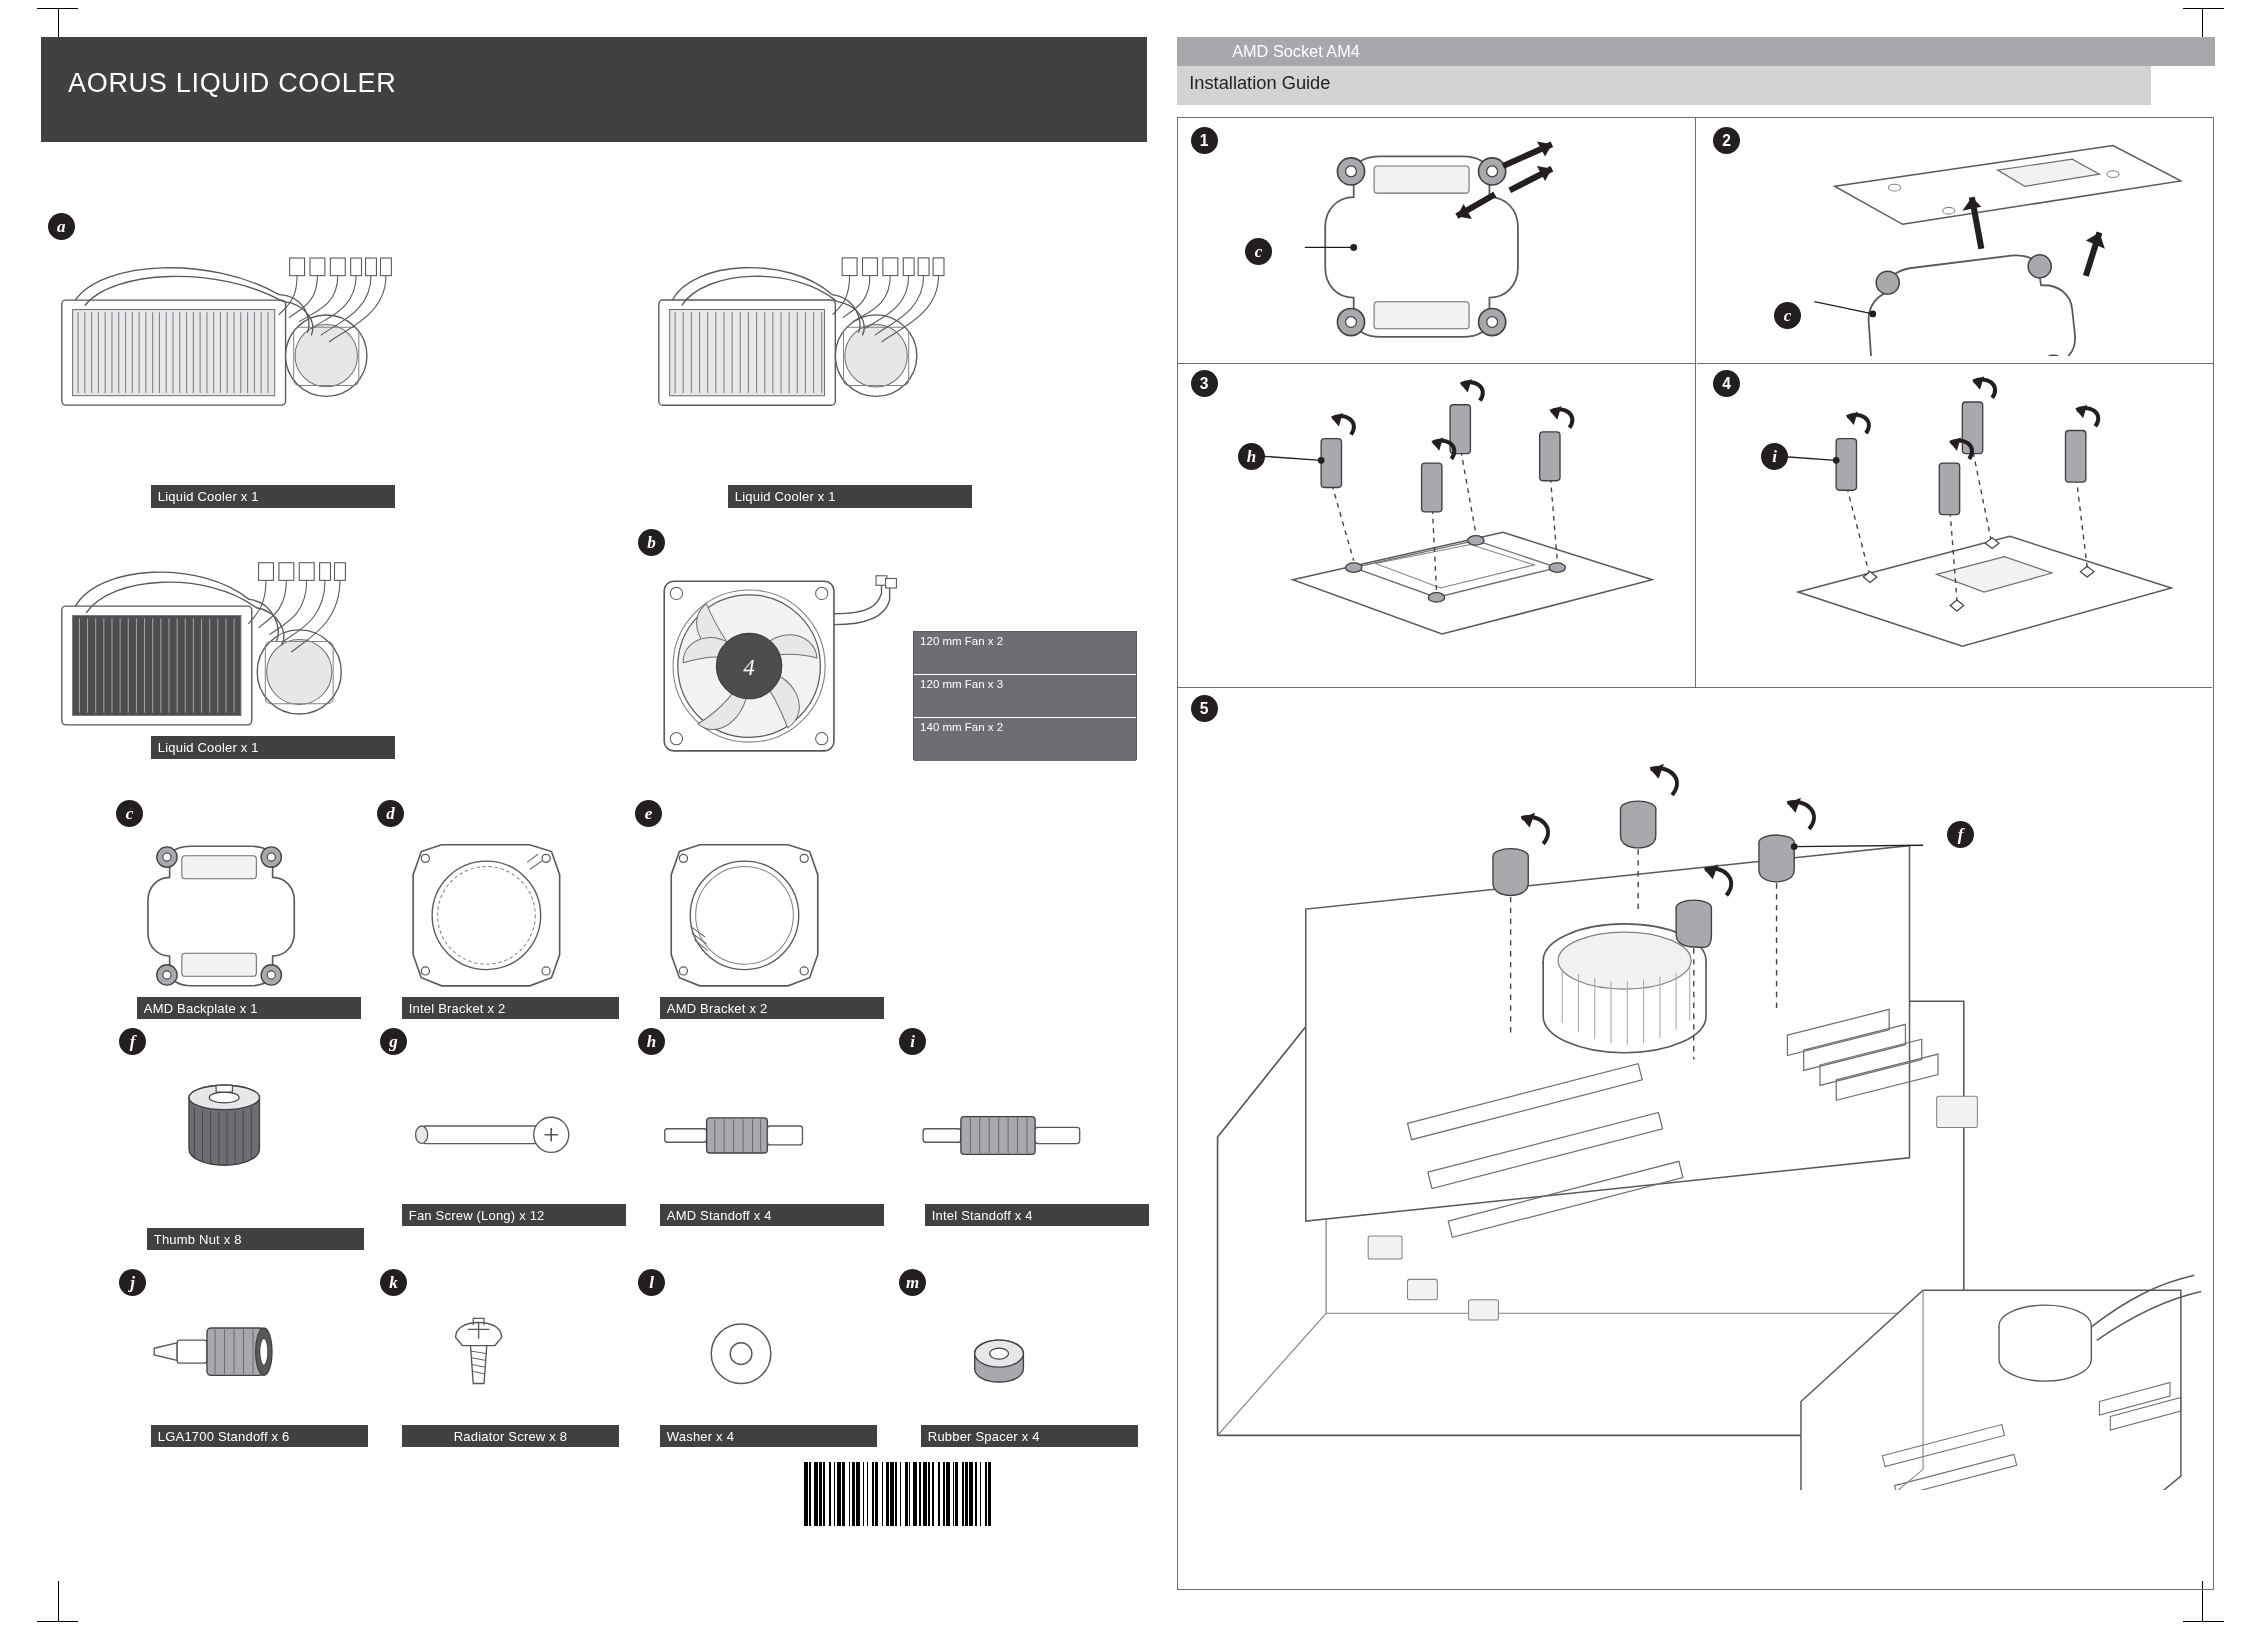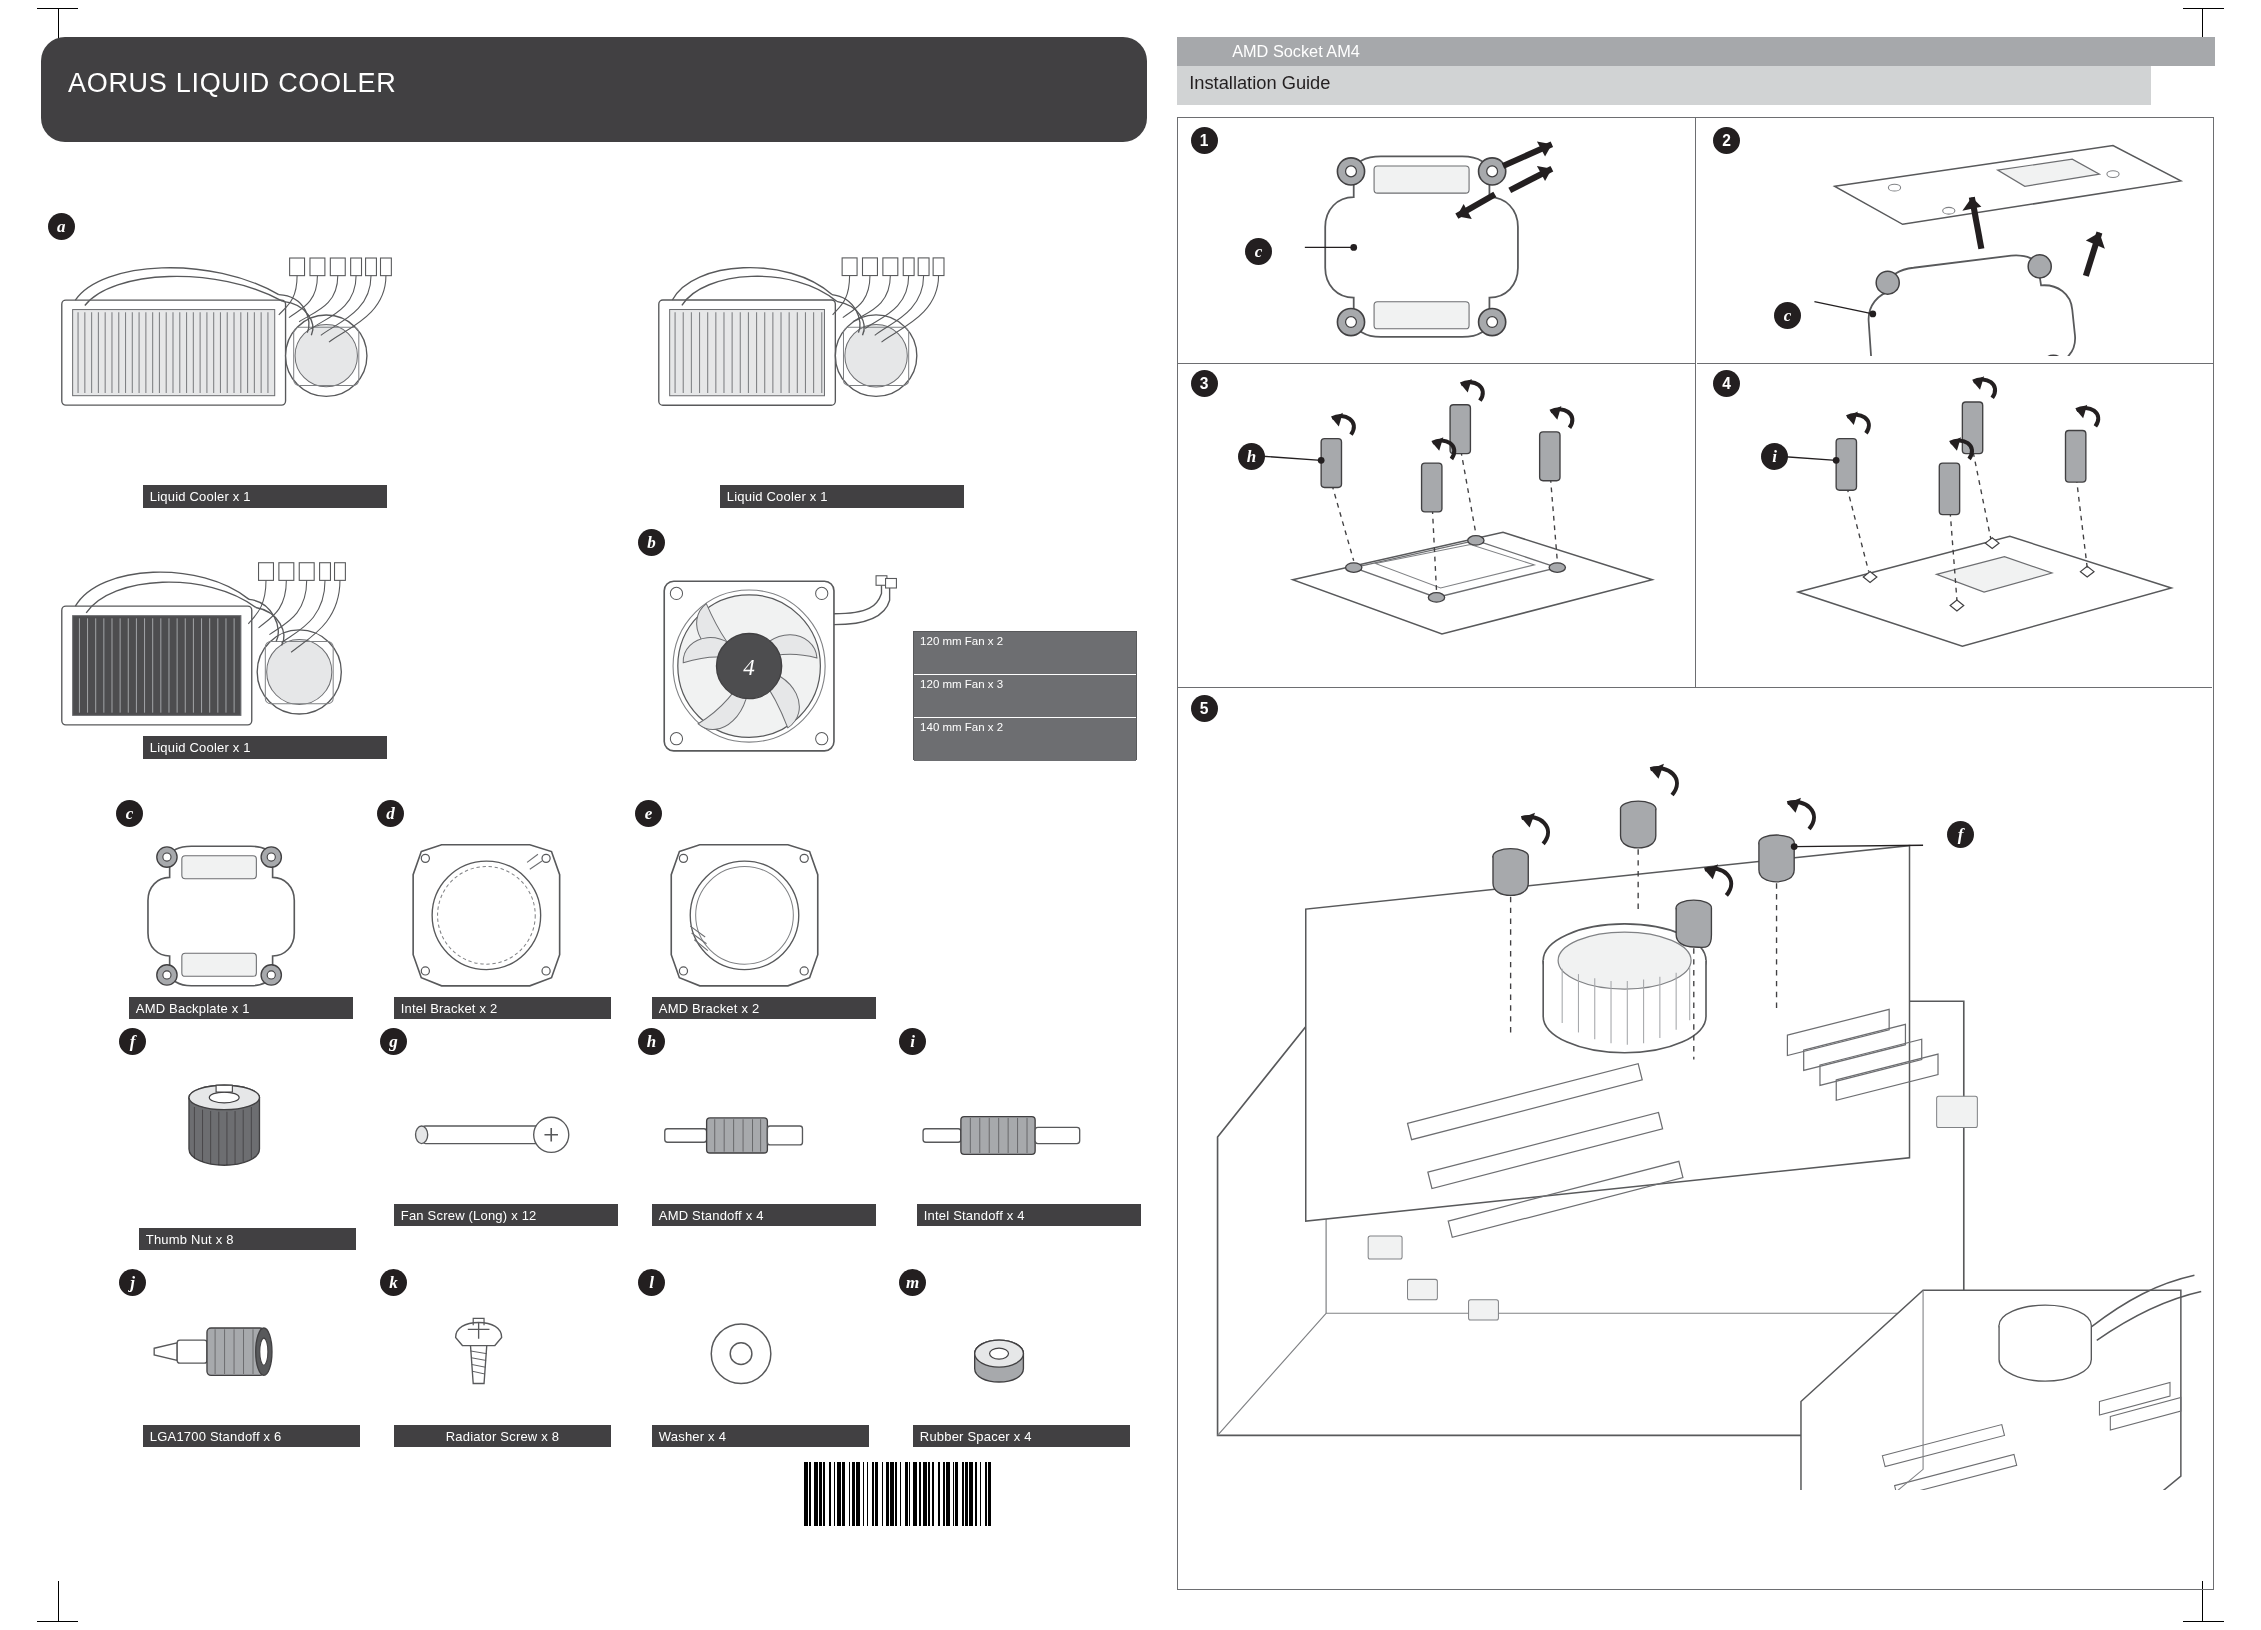--- a/index.html
+++ b/index.html
@@ -6,21 +6,21 @@
   body{width:2261px;height:1630px;font-family:"Liberation Sans",sans-serif;color:#231f20;position:relative;overflow:hidden;}
   .page{position:absolute;inset:0;}
 
   
   .cmark{position:absolute;background:#000;}
   .cmark.h{height:1.4px;}
   .cmark.v{width:1.4px;}
 
   
   .left-panel{position:absolute;left:41px;top:37px;width:1113px;height:1554px;}
-  .title-bar{position:absolute;left:0;top:0;width:1106px;height:105px;background:#414042;border-radius:24px;}
+  .title-bar{position:absolute;left:0;top:0;width:1106px;height:105px;background:#414042;}
   .title-bar .tt{position:absolute;left:27px;top:30.5px;color:#ffffff;font-size:27px;letter-spacing:0.7px;}
 
   
   .right-panel{position:absolute;left:1177px;top:37px;width:1045px;height:1554px;}
   .rh1{position:absolute;left:0;top:0;width:1038px;height:28.5px;background:#a6a8ab;}
   .rh2{position:absolute;left:0;top:28.5px;width:974px;height:39px;background:#d1d3d4;}
   .rh-text{position:absolute;left:12.2px;top:35px;font-size:18.3px;color:#231f20;}
   .rh-text2{position:absolute;left:12.2px;top:5.4px;font-size:16.3px;color:#ffffff;margin-left:43px;}
 
   .rbox{position:absolute;left:0;top:80px;width:1037px;height:1473px;border:1.4px solid #6d6e71;box-sizing:border-box;}
@@ -28,21 +28,21 @@
 
   
   .badge{
     position:absolute;width:27px;height:27px;border-radius:50%;
     background:#231f20;color:#ffffff;font-size:17px;line-height:27px;text-align:center;
     font-family:"Liberation Serif",serif;font-style:italic;font-weight:bold;
   }
   .badge.num{font-family:"Liberation Sans",sans-serif;font-style:normal;font-size:15.6px;}
 
   
-  .capbar{position:absolute;background:#414042;}
+  .capbar{position:absolute;background:#414042;margin-left:8px;}
   .capbar span{display:block;color:#fff;font-size:13px;padding:4.1px 6.8px;letter-spacing:0.2px;}
 
   
   .spectable{position:absolute;left:872px;top:594px;width:224px;height:129px;border:0.7px solid #58595b;box-sizing:border-box;}
   .spectable .row{height:43px;border-bottom:0.7px solid #ffffff;background:#6d6e71;box-sizing:border-box;color:#fff;font-size:11.5px;padding:3.4px 6.1px;}
   .spectable .row:last-child{border-bottom:none;}
 
   
   .barcode{position:absolute;left:804px;top:1462px;width:305px;height:64px;display:flex;align-items:stretch;background:#fff;}
   .barcode i{display:block;background:#000;height:100%;}

